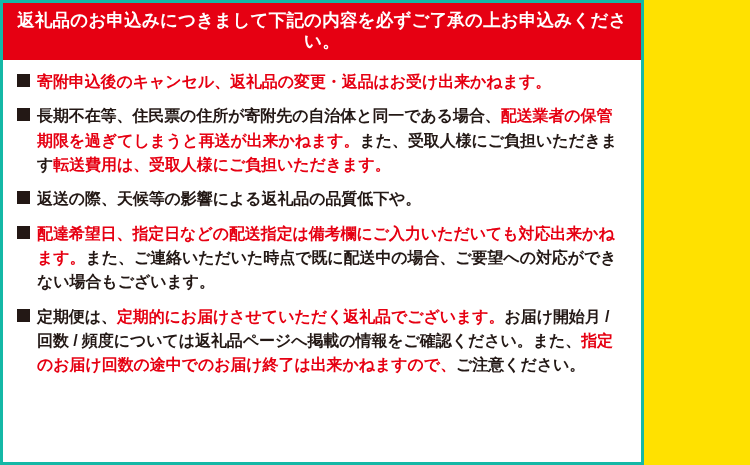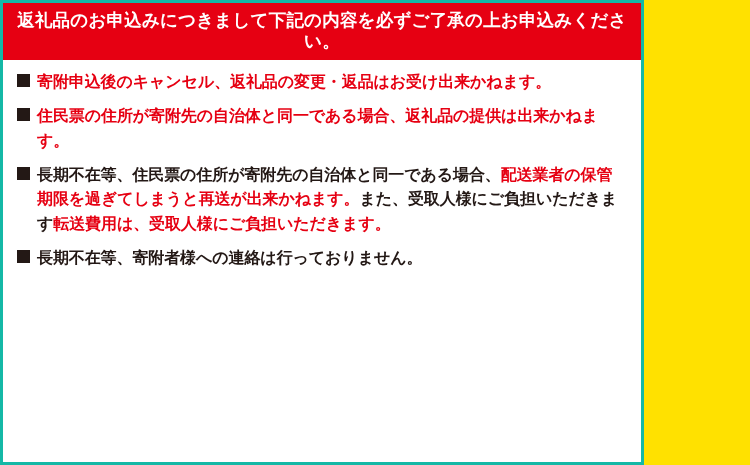--- a/index.html
+++ b/index.html
@@ -64,24 +64,28 @@
 
 <div class="notice">
   <div class="notice-header">返礼品のお申込みにつきまして下記の内容を必ずご了承の上お申込みください。</div>
   <div class="notice-body">
       <div class="item">
         <span class="bullet"></span>
         <div class="item-text"><span class="red">寄附申込後のキャンセル、返礼品の変更・返品はお受け出来かねます。</span></div>
       </div>
       <div class="item">
         <span class="bullet"></span>
-        <div class="item-text"><span class="red">住民票の住所が寄附先の自治体と同一である場合、返礼品の提供は出来かねます。</span></div>
-      </div>
-      <div class="item">
-        <span class="bullet"></span>
         <div class="item-text"><span>長期不在等、住民票の住所が寄附先の自治体と同一である場合、</span><span class="red">配送業者の保管期限を過ぎてしまうと再送が出来かねます。</span><span>また、受取人様にご負担いただきます</span><span class="red">転送費用は、受取人様にご負担いただきます。</span></div>
       </div>
       <div class="item">
         <span class="bullet"></span>
-        <div class="item-text"><span>長期不在等、寄附者様への連絡は行っておりません。</span></div>
+        <div class="item-text"><span>返送の際、天候等の影響による返礼品の品質低下や。</span></div>
+      </div>
+      <div class="item">
+        <span class="bullet"></span>
+        <div class="item-text"><span class="red">配達希望日、指定日などの配送指定は備考欄にご入力いただいても対応出来かねます。</span><span>また、ご連絡いただいた時点で既に配送中の場合、ご要望への対応ができない場合もございます。</span></div>
+      </div>
+      <div class="item">
+        <span class="bullet"></span>
+        <div class="item-text"><span>定期便は、</span><span class="red">定期的にお届けさせていただく返礼品でございます。</span><span>お届け開始月 / 回数 / 頻度については返礼品ページへ掲載の情報をご確認ください。また、</span><span class="red">指定のお届け回数の途中でのお届け終了は出来かねますので、</span><span>ご注意ください。</span></div>
       </div>
     </div>
 </div>
 
 </body></html>

